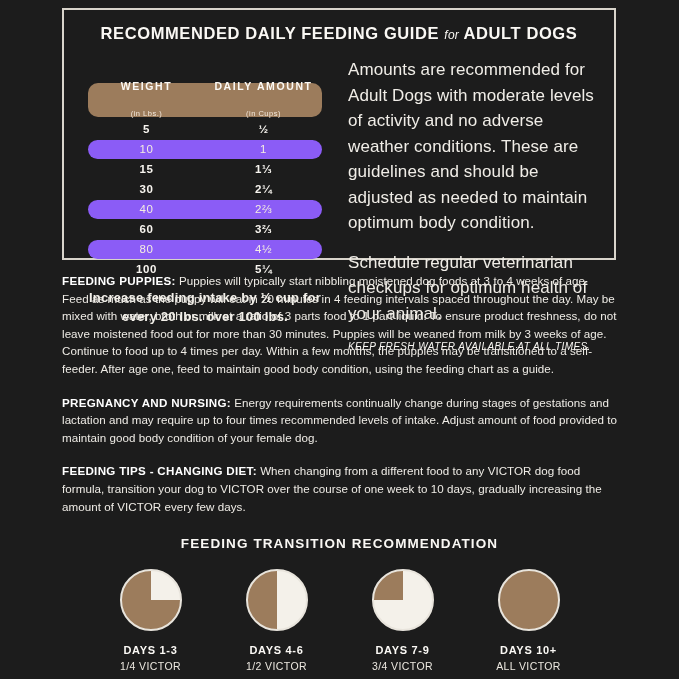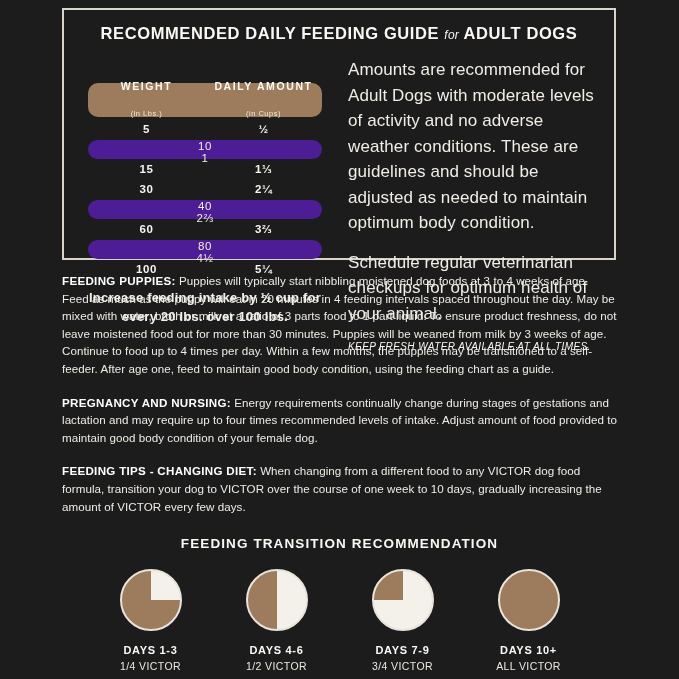--- a/index.html
+++ b/index.html
@@ -96,22 +96,21 @@
     margin-top: 18px;
   }
   .trow {
     height: 19px;
     display: flex;
     align-items: center;
     margin-bottom: 1px;
     border-radius: 10px;
   }
   .trow.alt {
-    background: #4c1d95;
-    flex-direction: column;
+    background: #8b5cf6;
   }
   .trow .td {
     flex: 1 1 50%;
     text-align: center;
     font-size: 11.5px;
     font-weight: bold;
     letter-spacing: 0.6px;
     color: #f7f4ef;
   }
   .trow.alt .td {

